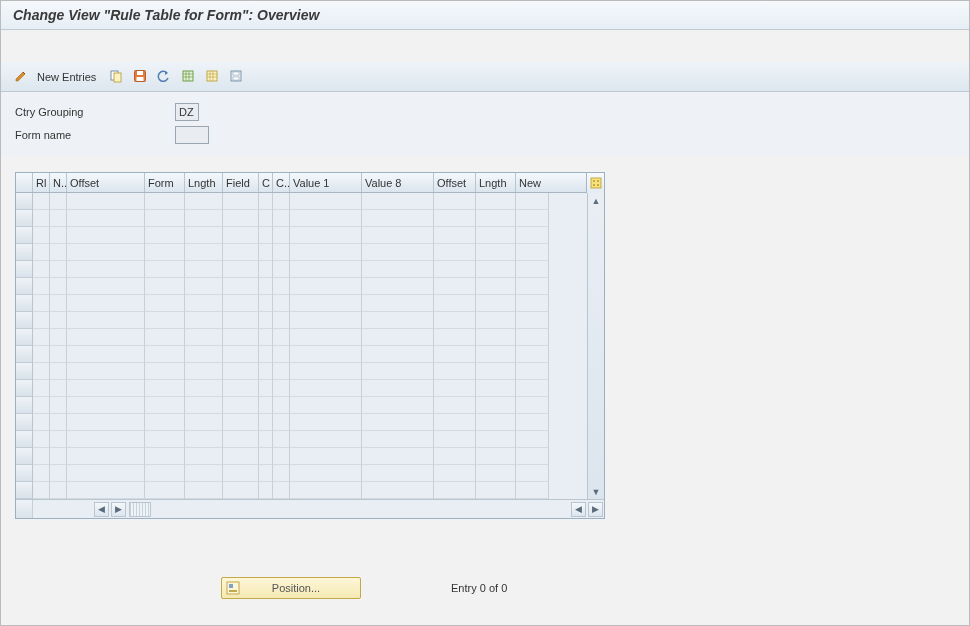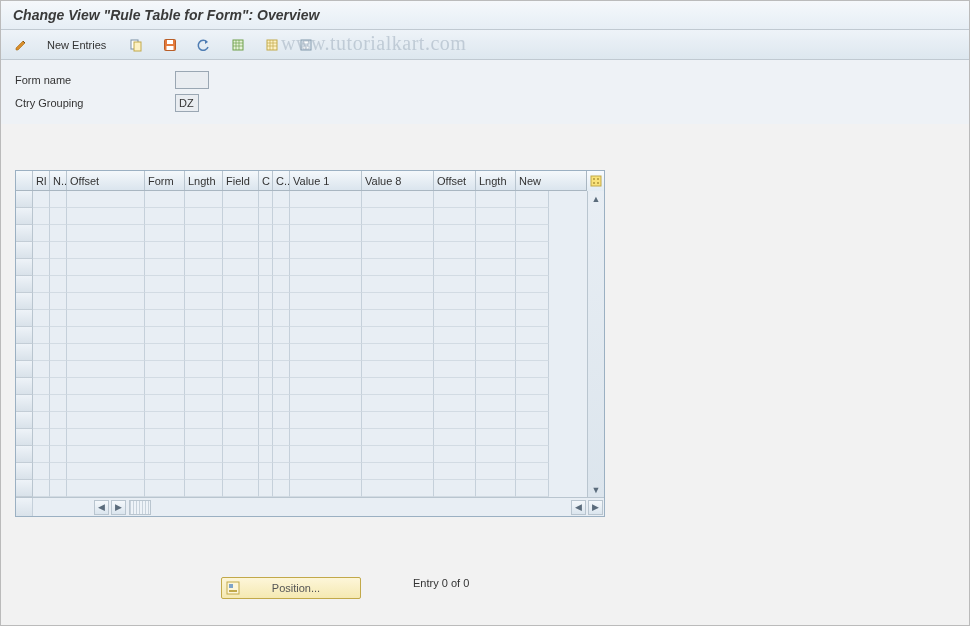--- a/index.html
+++ b/index.html
@@ -23,24 +23,24 @@
       font-style: italic;
       font-size: 14px;
       color: #3a3a3a;
     }
     
     .toolbar {
       background: linear-gradient(to bottom, #eef3f8 0%, #dde7ef 100%);
       border-bottom: 1px solid #c0c9d1;
       padding: 4px 10px;
       display: flex;
-      align-items: center;
-      gap: 14px;
+      gap: 4px;
       height: 30px;
       position: relative;
+      margin-top: 32px;
     }
     .toolbar .tb-btn {
       width: 20px;
       height: 20px;
       display: inline-flex;
       align-items: center;
       justify-content: center;
       border: 1px solid transparent;
       border-radius: 2px;
       cursor: pointer;
@@ -80,21 +80,21 @@
       border: 1px solid #9aa7b3;
       background: #e9edf1;
       font-size: 11px;
       padding: 0 3px;
       color: #333;
     }
     .hf-input.narrow { width: 24px; text-align: left; }
     .hf-input.wide { width: 34px; }
     
     .table-wrap {
-      margin: 46px 14px 0 14px;
+      margin: 16px 14px 0 14px;
       border: 1px solid #9bb0c2;
       background: #d946ef;
       width: 590px;
       position: relative;
     }
     .grid-head {
       display: flex;
       background: linear-gradient(to bottom, #f4f8fb, #dbe5ee);
       border-bottom: 1px solid #a9b6c1;
       height: 20px;
@@ -174,39 +174,40 @@
       background: repeating-linear-gradient(90deg,#c8d2db 0 1px,#eef3f8 1px 3px);
       margin-left:2px; cursor:pointer;
     }
     .hscroll .track { flex:1; }
     
     .footer {
       position: absolute;
       bottom: 26px;
       left: 0; right: 0;
       display: flex;
+      align-items: center;
     }
     .position-btn {
       margin-left: 220px;
       width: 140px;
       height: 22px;
       border: 1px solid #c2a94a;
       background: linear-gradient(to bottom, #fdf6d9, #f5e9b2);
       display: inline-flex;
       align-items: center;
       cursor: pointer;
       border-radius: 2px;
       padding-left: 4px;
       gap: 6px;
       color: #555;
     }
     .position-btn .ico { width:14px; height:14px; display:inline-flex; }
     .position-btn .lbl { flex:1; text-align:center; padding-right:14px; }
     .entry-count {
-      margin-left: 52px;
+      margin-left: 90px;
       color: #333;
     }
     
     .w-sel{width:17px}
     .w-rl{width:17px}
     .w-n{width:17px}
     .w-field{width:78px}
     .w-voffs{width:40px}
     .w-lngth{width:38px}
     .w-offlg{width:36px}
@@ -262,31 +263,30 @@
         <path d="M2 5h10M2 8h10M5 2v10M8 2v10" stroke="#c2a94a" stroke-width="0.7"></path>
       </svg>
   </span>
   <span class="tb-btn">
     <svg width="14" height="14" viewBox="0 0 14 14">
         <rect x="2" y="2" width="10" height="10" fill="#e4ecf3" stroke="#8299ac"></rect>
         <rect x="4" y="8" width="6" height="3" fill="#fff" stroke="#8299ac" stroke-width="0.5"></rect>
         <rect x="4" y="3" width="6" height="3" fill="#fff" stroke="#8299ac" stroke-width="0.5"></rect>
       </svg>
   </span>
-  <div class="watermark">www.tutorialkart.com</div>
 </div>
 
 <div class="header-area">
+  <div class="hf-row">
+    <div class="hf-label">Ctry Grouping</div>
+    <input class="hf-input narrow" value="DZ" style="">
+  </div>
   <div class="hf-row">
     <div class="hf-label">Form name</div>
     <input class="hf-input wide" value="" style="">
-  </div>
-  <div class="hf-row">
-    <div class="hf-label">Ctry Grouping</div>
-    <input class="hf-input narrow" value="DZ" style="">
   </div>
 </div>
 
 <div class="table-wrap">
   <div style="display:flex;">
     <div class="grid-head" style="flex:1">
       <div class="cell w-sel"></div>
       <div class="cell w-rl">Rl</div>
       <div class="cell w-n">N..</div>
       <div class="cell w-field">Offset</div>

